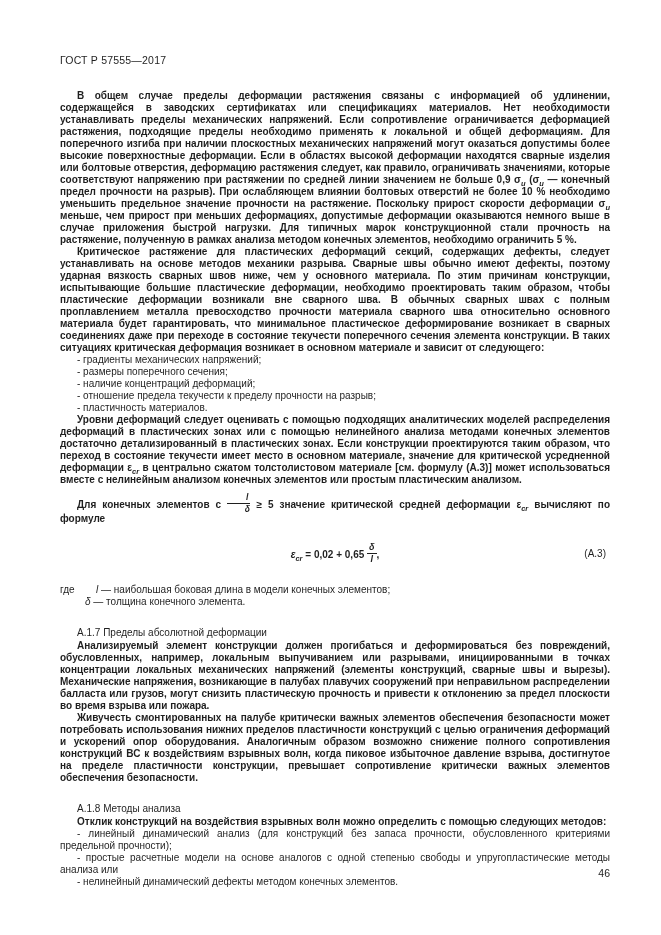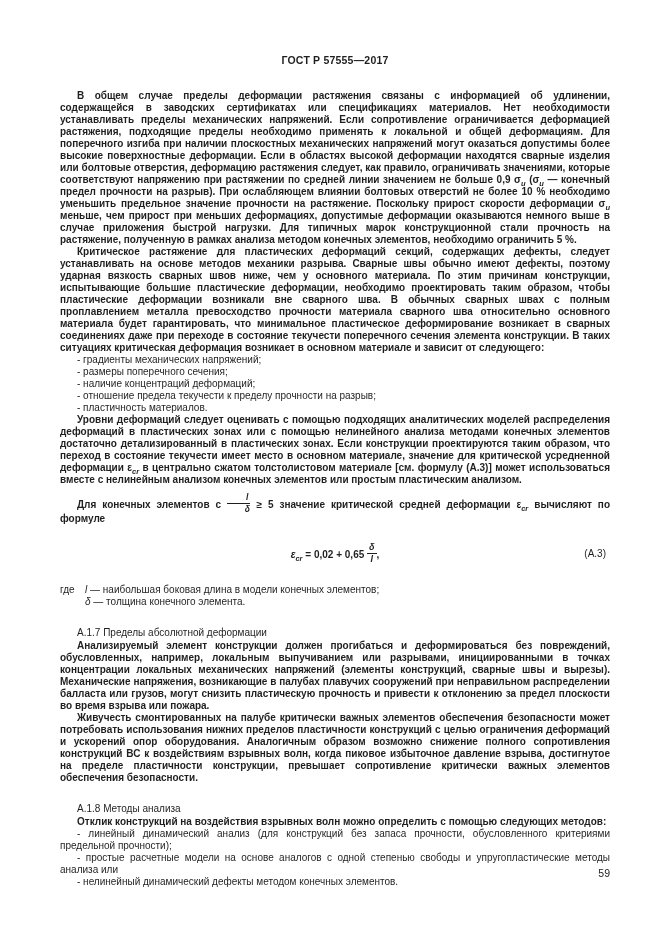--- a/index.html
+++ b/index.html
@@ -7,38 +7,38 @@
   .page{
     position:relative;
     width:661px;height:935px;
     background:#ffffff;
     font-family:"Liberation Sans",sans-serif;
     color:#1f1f1f;
     padding:54px 51px 0 60px;
     box-sizing:border-box;
     overflow:hidden;
   }
-  .doc-header{text-align:center;font-size:10.5px;font-weight:700;letter-spacing:.2px;margin-bottom:24px;}
+  .doc-header{text-align:left;font-size:10.5px;font-weight:400;letter-spacing:.2px;margin-bottom:24px;}
   .content{font-size:10px;line-height:12px;text-align:justify;}
   .para{margin:0;text-indent:17px;font-weight:bold;}
   .bullet{margin:0;text-indent:17px;}
   .heading{margin:19px 0 1px;text-indent:17px;font-weight:400;font-size:10px;line-height:12px;}
   sub{font-size:7.5px;font-style:italic;line-height:0;}
   .var{font-style:italic;}
   .frac{display:inline-block;vertical-align:-0.4em;text-align:center;font-style:italic;line-height:1;font-size:8.5px;}
   .frac .num{display:block;border-bottom:1px solid #1f1f1f;padding:0 2px 1px;}
   .frac .den{display:block;padding-top:1px;}
   .formula-intro{margin-top:7px;}
   .formula-row{position:relative;text-align:center;margin:18px 0 20px;text-indent:0;}
   .formula-expr{font-size:10px;font-weight:bold;}
   .formula-expr .frac{font-size:9px;}
   .formula-label{position:absolute;right:4px;top:50%;transform:translateY(-50%);}
   .where{margin-top:4px;}
   .where-line{text-align:left;}
-  .where-kw{display:inline-block;width:25px;}
+  .where-kw{display:inline-block;width:36px;}
   .where-line.cont{padding-left:25px;}
   .page-number{position:absolute;right:51px;bottom:56px;font-size:10.5px;color:#1f1f1f;}
 </style>
 </head>
 <body>
 
 <div class="page">
 
   <div class="doc-header">
     <span>ГОСТ Р 57555—2017</span>
@@ -84,15 +84,15 @@
     <p class="para">Отклик конструкций на воздействия взрывных волн можно определить с помощью следующих методов:</p>
 
     <div>
       <p class="bullet">- линейный динамический анализ (для конструкций без запаса прочности, обусловленного критериями предельной прочности);</p>
       <p class="bullet">- простые расчетные модели на основе аналогов с одной степенью свободы и упругопластические методы анализа или</p>
       <p class="bullet">- нелинейный динамический дефекты методом конечных элементов.</p>
     </div>
 
   </div>
 
-  <div class="page-number">59</div>
+  <div class="page-number">46</div>
 
 </div>
 
 </body></html>

